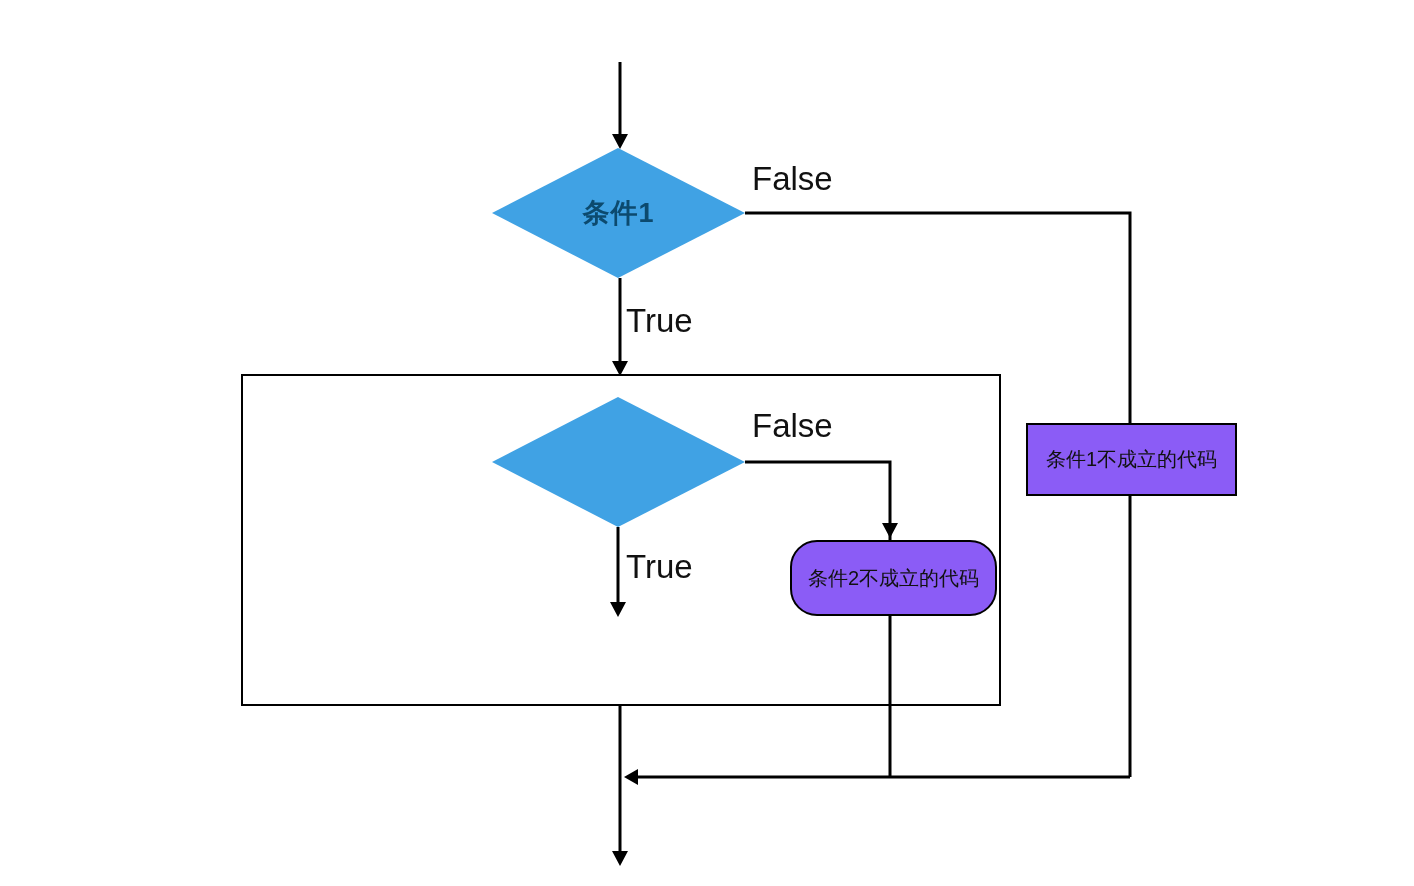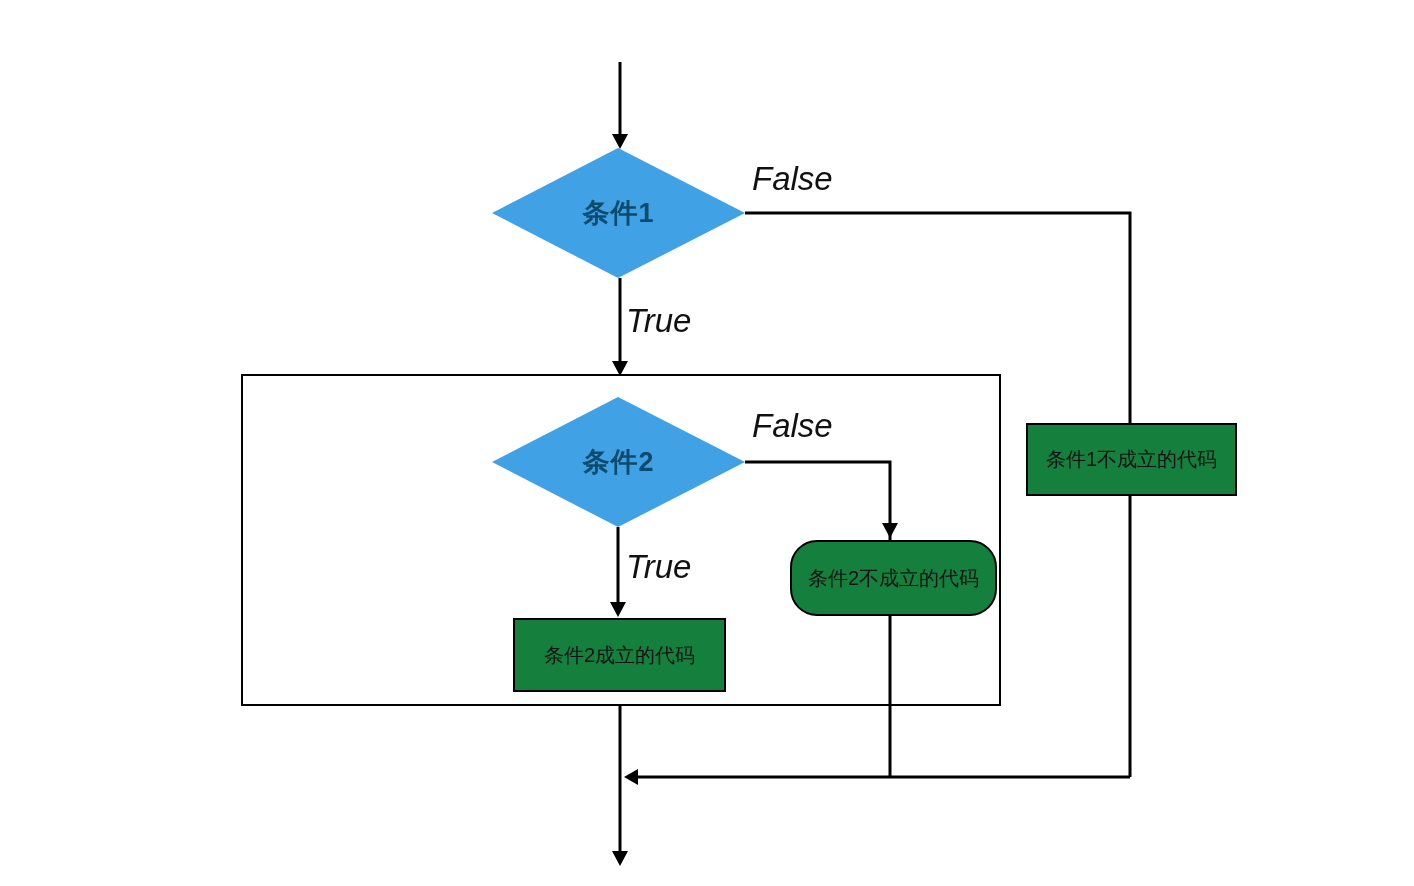--- a/index.html
+++ b/index.html
@@ -35,30 +35,29 @@
     letter-spacing: 1px;
   }
   #cond1-text { left: 492px; top: 148px; width: 253px; height: 130px; }
   #cond2-text { left: 492px; top: 397px; width: 253px; height: 130px; }
 
   .branch-label {
     position: absolute;
     font-size: 33px;
     color: #111111;
     line-height: 1;
-    font-style: italic;
   }
   #false1-label { left: 752px; top: 162px; }
   #true1-label  { left: 626px; top: 304px; }
   #false2-label { left: 752px; top: 409px; }
   #true2-label  { left: 626px; top: 550px; }
 
   .code-box {
     position: absolute;
-    background: #15803d;
+    background: #8b5cf6;
     border: 2px solid #000000;
     display: flex;
     align-items: center;
     justify-content: center;
     font-size: 20px;
     color: #111111;
     white-space: nowrap;
   }
   #box-cond1-false { left: 1026px; top: 423px; width: 207px; height: 69px; }
   #box-cond2-false { left: 790px;  top: 540px; width: 203px; height: 72px; border-radius: 27px; }
@@ -90,24 +89,22 @@
       <polygon points="882,523 898,523 890,538"></polygon>
       <polygon points="638,769 638,785 624,777"></polygon>
       <polygon points="612,851 628,851 620,866"></polygon>
     </g>
 
     <polygon points="618,148 745,213 618,278 492,213" fill="#40a2e4"></polygon>
     <polygon points="618,397 745,462 618,527 492,462" fill="#40a2e4"></polygon>
   </svg>
 
   <div id="cond1-text" class="diamond-text">条件1</div>
-  <div id="cond2-text" class="diamond-text">条件2</div>
 
   <div id="false1-label" class="branch-label">False</div>
   <div id="true1-label" class="branch-label">True</div>
   <div id="false2-label" class="branch-label">False</div>
   <div id="true2-label" class="branch-label">True</div>
 
   <div id="box-cond1-false" class="code-box">条件1不成立的代码</div>
   <div id="box-cond2-false" class="code-box">条件2不成立的代码</div>
-  <div id="box-cond2-true" class="code-box">条件2成立的代码</div>
 
 </div>
 
 </body></html>

